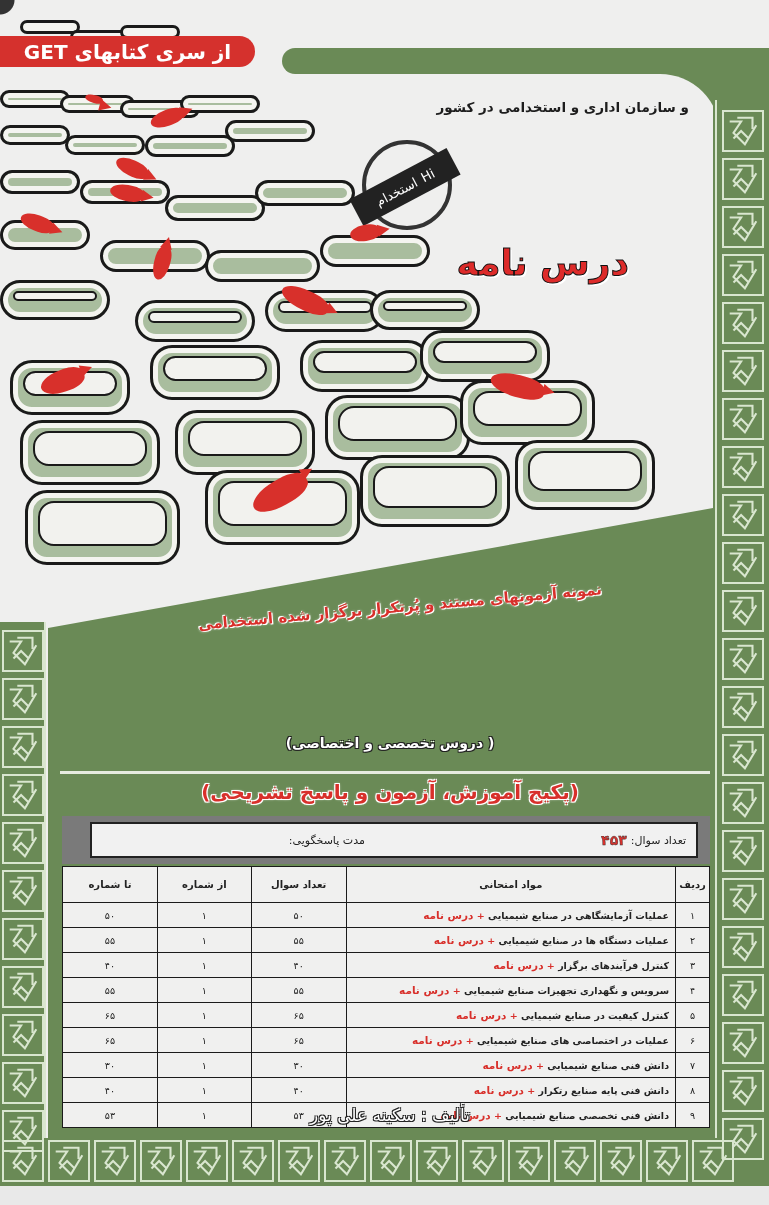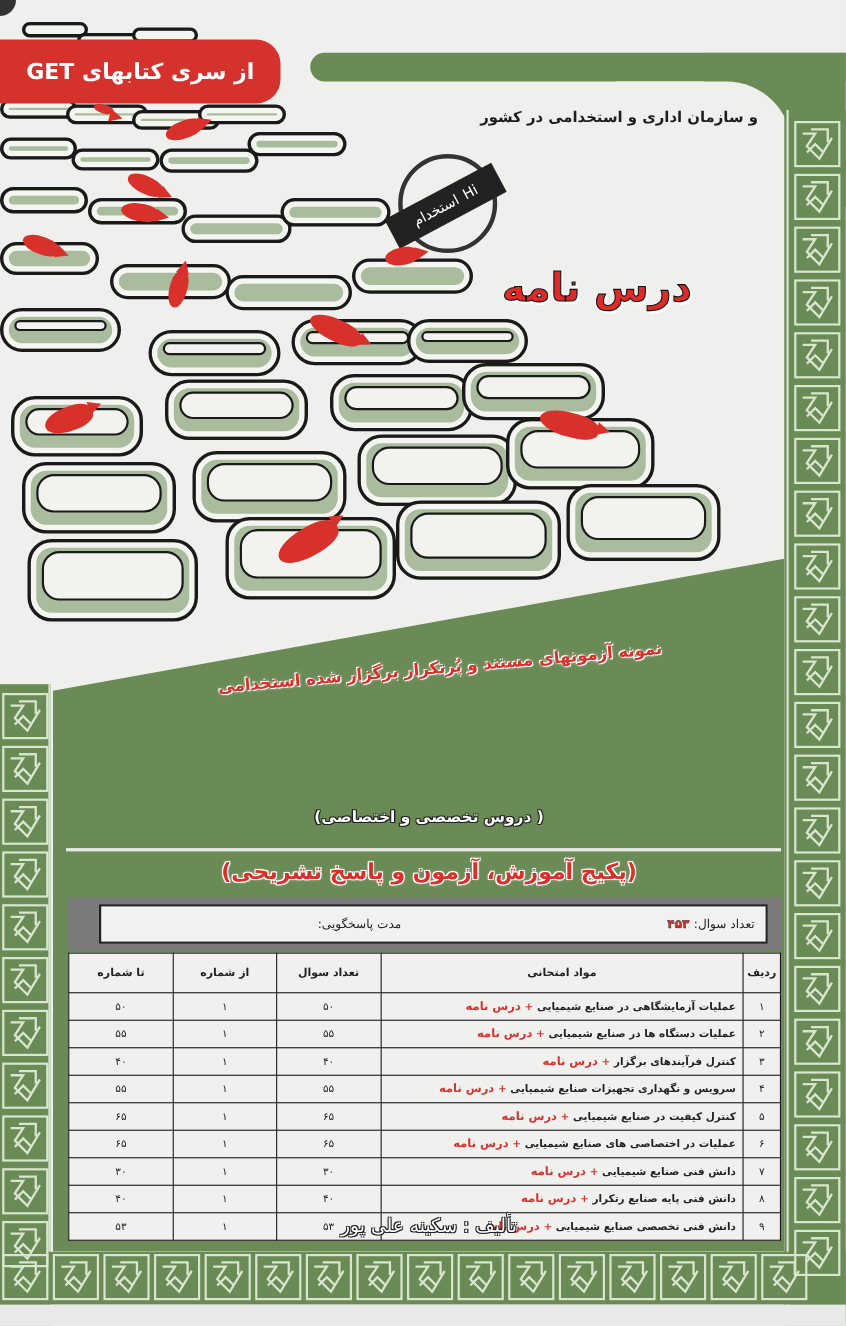--- a/index.html
+++ b/index.html
@@ -21,21 +21,21 @@
 
     .knot { position: absolute; width: 42px; height: 42px; border: 2px solid #d9e6cf; }
     .knot svg { width: 100%; height: 100%; }
 
     .vline { position: absolute; width: 2px; background: #d9e6cf; }
 
     
     .green-panel { position: absolute; left: 48px; top: 508px; width: 665px; height: 630px; background: #6a8a56; clip-path: polygon(0 120px, 100% 0, 100% 100%, 0 100%); }
 
     
-    .series-banner { position: absolute; left: 0; top: 36px; width: 255px; height: 58px; background: #d5312d; border-radius: 0 22px 22px 0; color: #fff; font-weight: bold; font-size: 20px; display: flex; align-items: center; justify-content: center; direction: rtl; font-family: "DejaVu Sans", sans-serif; }
+    .series-banner { position: absolute; left: 0; top: 36px; width: 255px; height: 31px; background: #d5312d; border-radius: 0 22px 22px 0; color: #fff; font-weight: bold; font-size: 20px; display: flex; align-items: center; justify-content: center; direction: rtl; font-family: "DejaVu Sans", sans-serif; }
 
     .tagline { position: absolute; right: 80px; top: 95px; width: 420px; text-align: right; direction: rtl; font-weight: bold; font-size: 13.5px; line-height: 25px; color: #1d1d1d; }
 
     
     .stamp { position: absolute; left: 340px; top: 140px; width: 118px; height: 96px; }
     .stamp-ring { position: absolute; left: 22px; top: 0; width: 90px; height: 90px; border: 4px solid #333; border-radius: 50%; }
     .stamp-band { position: absolute; left: 10px; top: 32px; width: 110px; height: 30px; background: #222; transform: rotate(-28deg); color: #fff; font-size: 13px; display: flex; align-items: center; justify-content: center; gap: 6px; direction: rtl; }
 
     .dars-name { position: absolute; right: 140px; top: 242px; font-size: 36px; font-weight: bold; color: #dd2b2a; direction: rtl; -webkit-text-stroke: 1px #111; text-shadow: 0 0 3px #fff, 2px 2px 0 #fff; }
     .kamel { position: absolute; right: 140px; top: 310px; font-size: 20px; font-weight: bold; color: #1b1b1b; direction: rtl; text-shadow: 0 0 2px #fff, 1px 1px 0 #fff; }
@@ -50,21 +50,21 @@
     .subtitle-red { position: absolute; left: 150px; top: 598px; width: 500px; text-align: center; direction: rtl; transform: rotate(-5deg); font-size: 15px; font-weight: bold; color: #d8302b; text-shadow: 0 0 3px #fff, 1px 1px 0 #fff, -1px -1px 0 #fff; }
     .main-title { position: absolute; left: 100px; top: 640px; width: 580px; text-align: center; direction: rtl; font-size: 44px; font-weight: bold; color: #ffffff; -webkit-text-stroke: 1.5px #1a1a1a; }
     .paren-sub { position: absolute; left: 150px; top: 735px; width: 480px; text-align: center; direction: rtl; font-size: 14px; font-weight: bold; color: #fff; text-shadow: 1px 1px 0 #222, -1px -1px 0 #222, 1px -1px 0 #222, -1px 1px 0 #222; }
     .sep-line { position: absolute; left: 60px; top: 771px; width: 650px; height: 3px; background: #e6ece0; }
     .package { position: absolute; left: 150px; top: 780px; width: 480px; text-align: center; direction: rtl; font-size: 20px; font-weight: bold; color: #d8302b; text-shadow: 0 0 3px #fff, 1px 1px 0 #fff, -1px -1px 0 #fff, 1px -1px 0 #fff, -1px 1px 0 #fff; }
 
     
     .info-box { position: absolute; left: 62px; top: 816px; width: 648px; height: 48px; background: #7a7a7a; padding: 6px 12px 6px 28px; }
     .info-inner { width: 100%; height: 100%; background: #f1f1f1; border: 2px solid #222; display: flex; direction: rtl; align-items: center; padding: 0 10px; font-size: 11px; color: #222; }
     .info-count { display: flex; gap: 4px; align-items: center; width: 55%; }
-    .info-count .val { color: #d8302b; font-weight: bold; font-size: 11px; -webkit-text-stroke: 0.4px #333; }
+    .info-count .val { color: #d8302b; font-weight: bold; font-size: 14px; -webkit-text-stroke: 0.4px #333; }
 
     
     table.exam { position: absolute; left: 62px; top: 866px; width: 648px; border-collapse: collapse; direction: rtl; background: #f0f0ef; font-size: 9.5px; color: #222; }
     table.exam th, table.exam td { border: 1.5px solid #1b1b1b; height: 25px; text-align: center; font-weight: normal; }
     table.exam th { height: 36px; font-size: 10px; font-weight: bold; }
     table.exam td.subj { text-align: right; padding-right: 6px; font-weight: bold; font-size: 9.5px; }
     table.exam td.subj .plus { color: #d8302b; }
     table.exam td.subj .dn { color: #d8302b; font-weight: bold; font-size: 10.5px; }
 
     .author { position: absolute; left: 150px; top: 1105px; width: 480px; text-align: center; direction: rtl; font-size: 17px; font-weight: normal; color: #fff; text-shadow: 1px 1px 0 #222, -1px -1px 0 #222, 1px -1px 0 #222, -1px 1px 0 #222; }

